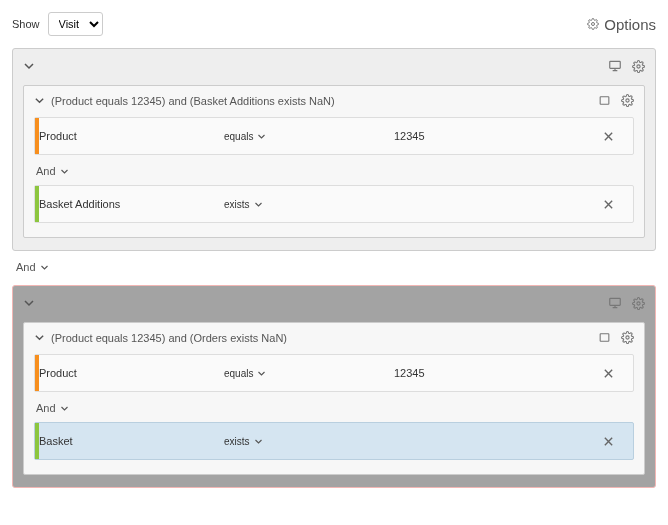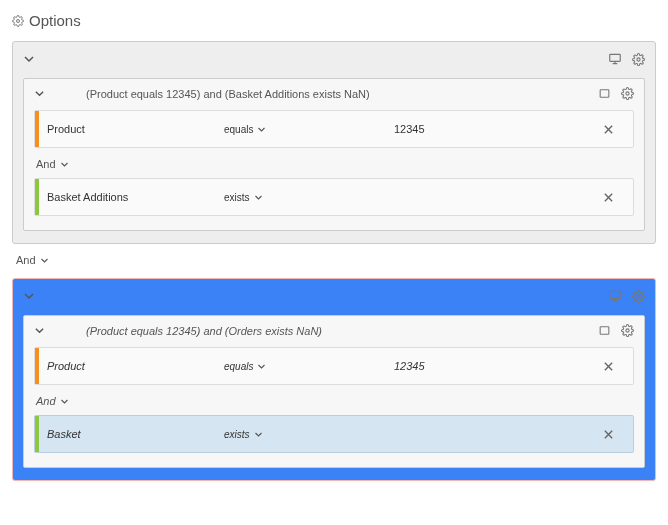--- a/index.html
+++ b/index.html
@@ -43,23 +43,22 @@
   .gear-icon { display:inline-flex; }
 
   .group {
     border: 1px solid #ccc;
     border-radius: 3px;
     background: #eee;
     padding: 10px 10px 12px 10px;
     margin-bottom: 10px;
   }
   .group-excluded {
-    background: #3b82f6;
+    background: #a3a3a3;
     border-color: #f2b6b4;
-    font-style: italic;
   }
   .group-header {
     display: flex;
     justify-content: space-between;
     align-items: center;
     margin-bottom: 12px;
   }
   .group-header-left { display:flex; align-items:center; gap:6px; }
   .group-header-right { display:flex; align-items:center; gap:10px; }
   .chev { display:inline-flex; cursor:pointer; }
@@ -71,40 +70,40 @@
     padding: 8px 10px 10px 10px;
   }
   .subgroup-header {
     display: flex;
     justify-content: space-between;
     align-items: center;
     margin-bottom: 10px;
   }
   .subgroup-left { display:flex; align-items:center; gap:6px; }
   .subgroup-right { display:flex; align-items:center; gap:10px; }
-  .summary { font-size: 11px; color: #555; margin-left: 35px; }
+  .summary { font-size: 11px; color: #555; }
 
   .rule {
     display: flex;
     align-items: center;
     border: 1px solid #ddd;
     border-radius: 2px;
     background: #fafafa;
     height: 38px;
     margin-bottom: 4px;
     position: relative;
   }
   .rule-bar {
     width: 4px;
     height: 100%;
     flex-shrink: 0;
   }
   .bar-orange { background: #f78f1e; }
   .bar-green  { background: #8dc63f; }
-  .rule-dim   { width: 185px; padding-left: 8px; font-size: 11px; }
+  .rule-dim   { width: 185px; padding-left: 0; font-size: 11px; }
   .rule-op    { width: 170px; font-size: 10px; display:flex; align-items:center; gap:4px; cursor:pointer; }
   .rule-val   { flex: 1; font-size: 11px; }
   .rule-del   { width: 30px; text-align:center; cursor:pointer; color:#666; }
   .rule-selected {
     background: #d5e5f1;
     border-color: #b9cfdf;
   }
 
   .inner-and {
     display:flex; align-items:center; gap:4px;
@@ -120,20 +119,26 @@
     cursor:pointer;
   }
 
   svg { display:block; }
   .icon-btn { cursor:pointer; color:#666; display:inline-flex; }
 </style>
 </head>
 <body>
 
 <div class="top-bar">
+  <div class="top-left">
+    <span class="top-label">Show</span>
+    <select class="show-select">
+      <option>Visit</option>
+    </select>
+  </div>
   <div class="options-btn">
     <span class="gear-icon">
       <svg width="12" height="12" viewBox="0 0 24 24" fill="none" stroke="#777" stroke-width="2">
           <circle cx="12" cy="12" r="3"></circle>
           <path d="M19.4 15a1.7 1.7 0 0 0 .3 1.8l.1.1a2 2 0 1 1-2.8 2.8l-.1-.1a1.7 1.7 0 0 0-1.8-.3 1.7 1.7 0 0 0-1 1.5V21a2 2 0 0 1-4 0v-.1a1.7 1.7 0 0 0-1-1.5 1.7 1.7 0 0 0-1.8.3l-.1.1a2 2 0 1 1-2.8-2.8l.1-.1a1.7 1.7 0 0 0 .3-1.8 1.7 1.7 0 0 0-1.5-1H3a2 2 0 0 1 0-4h.1a1.7 1.7 0 0 0 1.5-1 1.7 1.7 0 0 0-.3-1.8l-.1-.1a2 2 0 1 1 2.8-2.8l.1.1a1.7 1.7 0 0 0 1.8.3h0a1.7 1.7 0 0 0 1-1.5V3a2 2 0 0 1 4 0v.1a1.7 1.7 0 0 0 1 1.5h0a1.7 1.7 0 0 0 1.8-.3l.1-.1a2 2 0 1 1 2.8 2.8l-.1.1a1.7 1.7 0 0 0-.3 1.8v0a1.7 1.7 0 0 0 1.5 1H21a2 2 0 0 1 0 4h-.1a1.7 1.7 0 0 0-1.5 1z"></path>
         </svg>
     </span>
     <span>Options</span>
   </div>
 </div>

